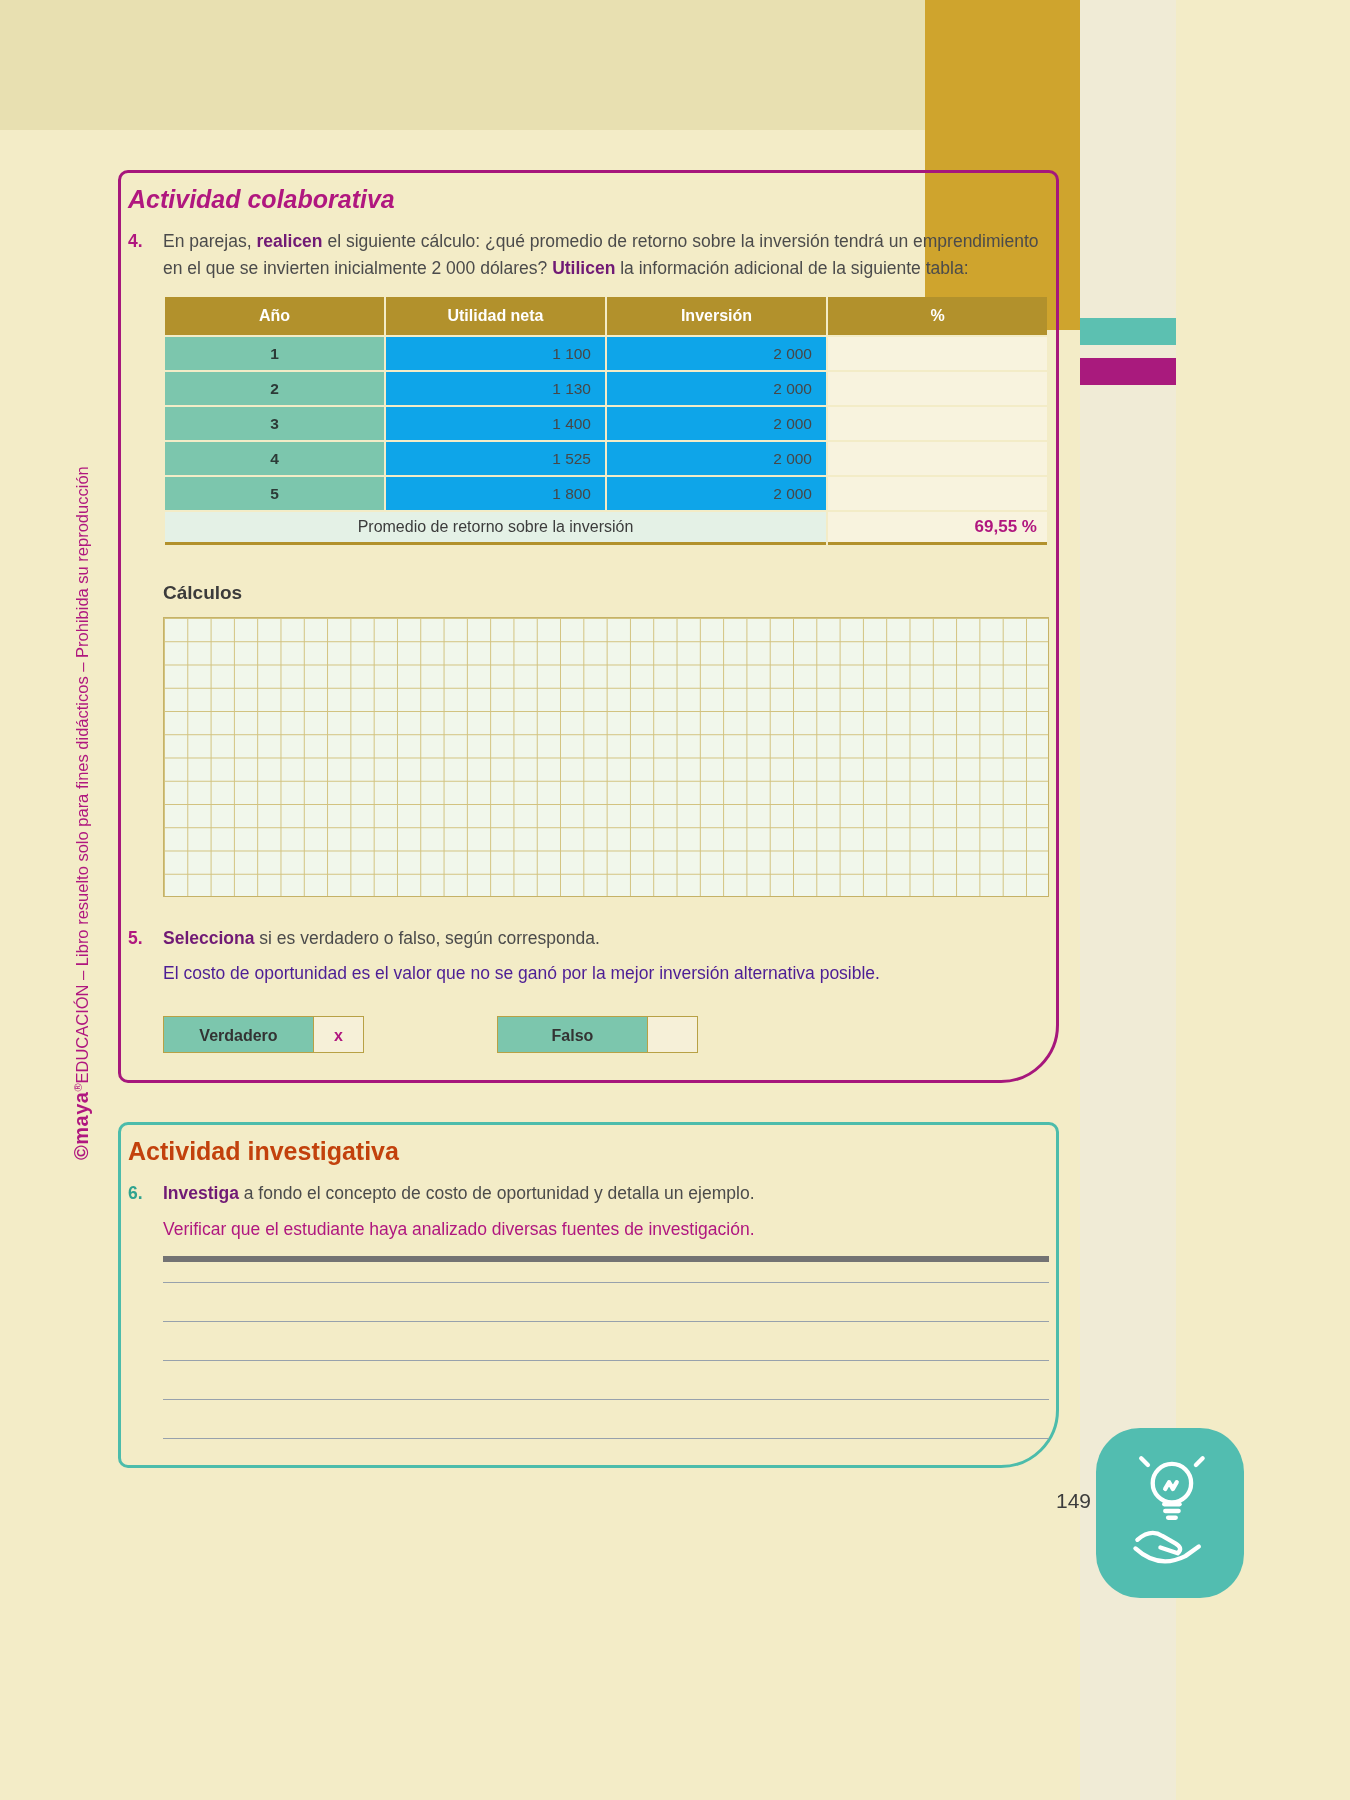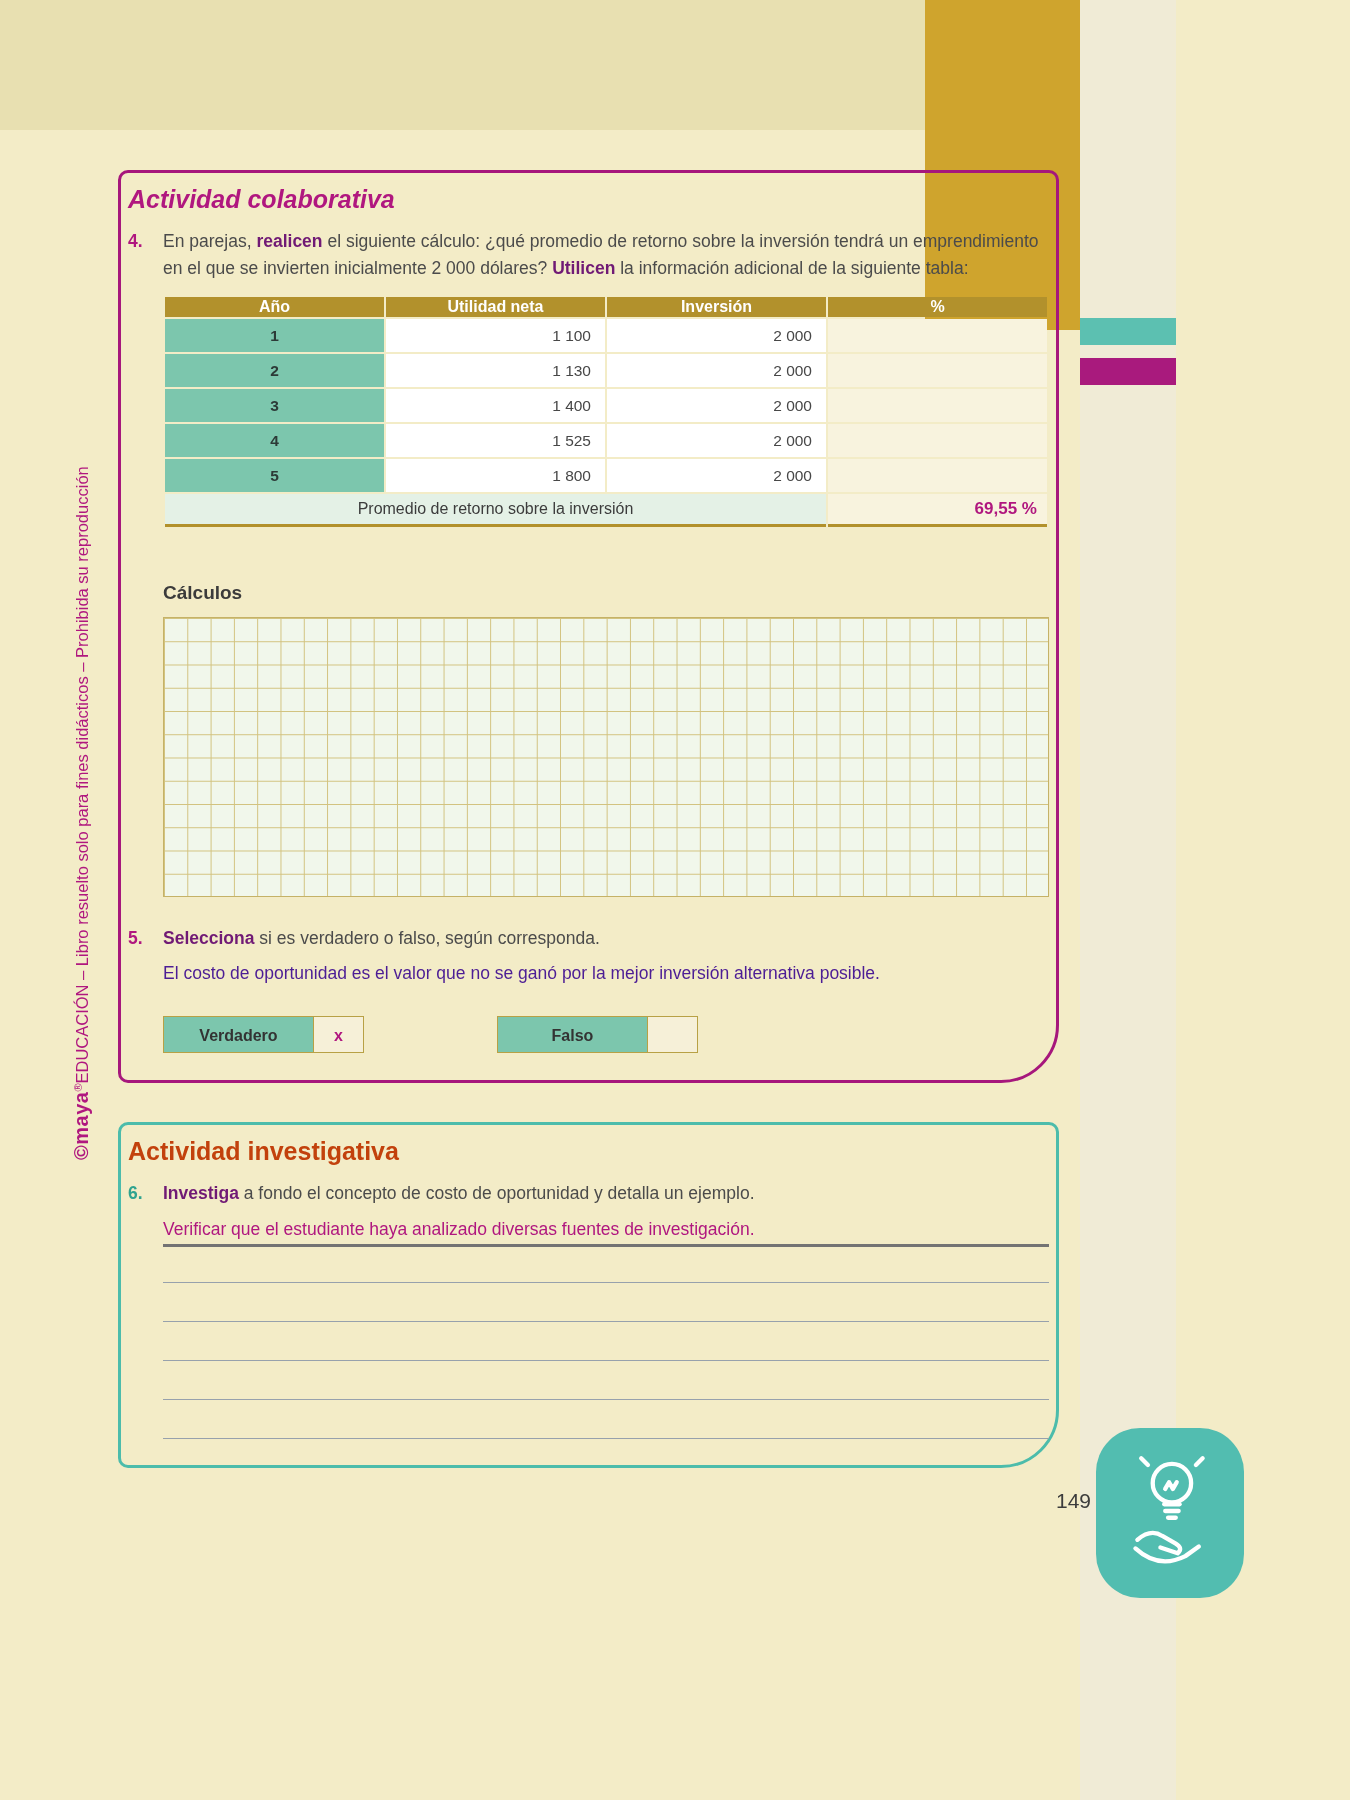--- a/index.html
+++ b/index.html
@@ -42,24 +42,24 @@
   .num-magenta { color:#b0177f; }
   .num-teal    { color:#2fa38f; }
   .item-text { width:895px; font-size:17.5px; line-height:1.55; color:#4b4b4b; }
   .item-text b { color:#701a75; }
 
   
   .inv-table {
     position:absolute; left:42px; top:122px; width:886px;
     border-collapse:separate; border-spacing:2px; table-layout:fixed;
   }
-  .inv-table th { background:#b2912c; color:#ffffff; font-size:16px; font-weight:bold; height:20px; }
+  .inv-table th { background:#b2912c; color:#ffffff; font-size:16px; font-weight:bold; height:38px; }
   .inv-table td { height:33px; font-size:15.5px; color:#474747; }
   td.cell-year { background:#7cc6ad; text-align:center; font-weight:bold; color:#2c3a37; }
-  td.cell-num  { background:#ffffff; text-align:right; padding-right:14px; }
+  td.cell-num  { background:#0ea5e9; text-align:right; padding-right:14px; }
   td.cell-pct  { background:#f8f3de; }
   tr.t-footer td.f-label { background:#e4f1e6; text-align:center; font-weight:normal; color:#3c3c3c; border-bottom:3px solid #b2912c; font-size:16px; }
   tr.t-footer td.f-value { background:#f8f3de; text-align:right; padding-right:10px; color:#b0177f; font-weight:bold; font-size:17px; border-bottom:3px solid #b2912c; }
 
   .calc-label { position:absolute; left:42px; top:409px; font-size:19px; font-weight:bold; color:#3b3b3b; }
 
   .calc-grid {
     position:absolute; left:42px; top:444px; width:886px; height:280px;
     background-color:#f1f7eb;
     background-image:
@@ -78,22 +78,22 @@
   }
   .tf-mark {
     width:51px; height:37px; background:#f6f0d8; text-align:center; line-height:37px;
     font-weight:bold; color:#b0177f; font-size:16px; border:1px solid #b8a145;
   }
   .tf-spacer { width:133px; }
 
   
   .answer-line {
     position:absolute; left:42px; top:94px; width:886px;
-    font-size:17.5px; color:#b0177f; padding-bottom:4px;
-    border-bottom:3px solid #737373;
+    font-size:17.5px; color:#b0177f; padding-bottom:16px;
+    border-bottom:6px solid #737373;
   }
   .blank-line { position:absolute; left:42px; width:886px; height:0; border-bottom:1px solid #97a1ac; }
 
   .page-num { position:absolute; left:1056px; top:1489px; font-size:21px; color:#3c3c3c; }
 
   .corner-blob {
     position:absolute; left:1096px; top:1428px; width:148px; height:170px;
     background:#52bdb0; border-radius:44px;
     display:flex; align-items:center; justify-content:center;
   }

